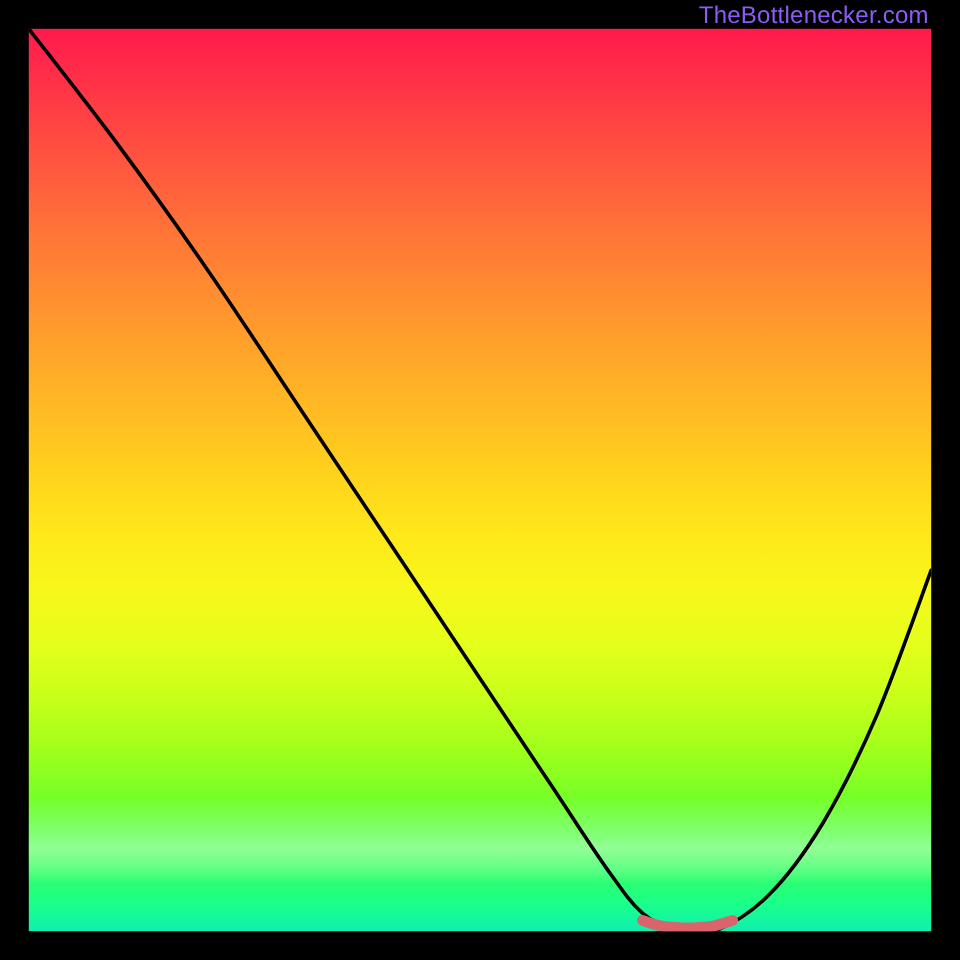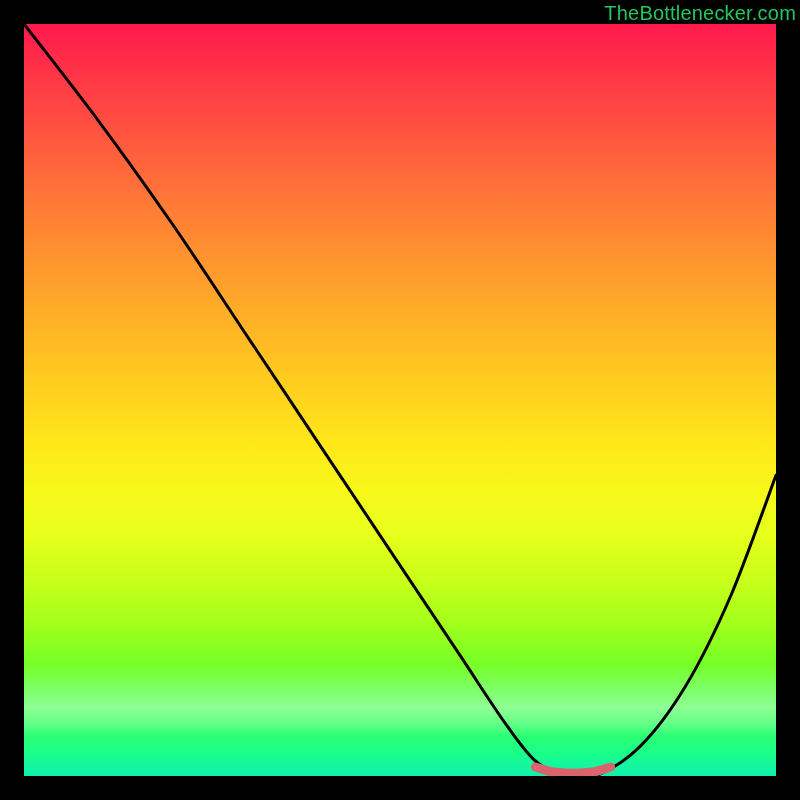--- a/index.html
+++ b/index.html
@@ -64,22 +64,22 @@
     position: absolute;
     left: 0;
     top: 0;
     width: 752px;
     height: 752px;
     pointer-events: none;
   }
   .watermark {
     position: absolute;
     top: 2px;
-    right: 4px;
-    color: #22c55e;
+    right: 26px;
+    color: #8b5cf6;
     font-size: 20px;
     font-weight: 400;
     letter-spacing: 0.2px;
     user-select: none;
   }
 </style>
 </head>
 <body>
 
 <div class="watermark">TheBottlenecker.com</div>

